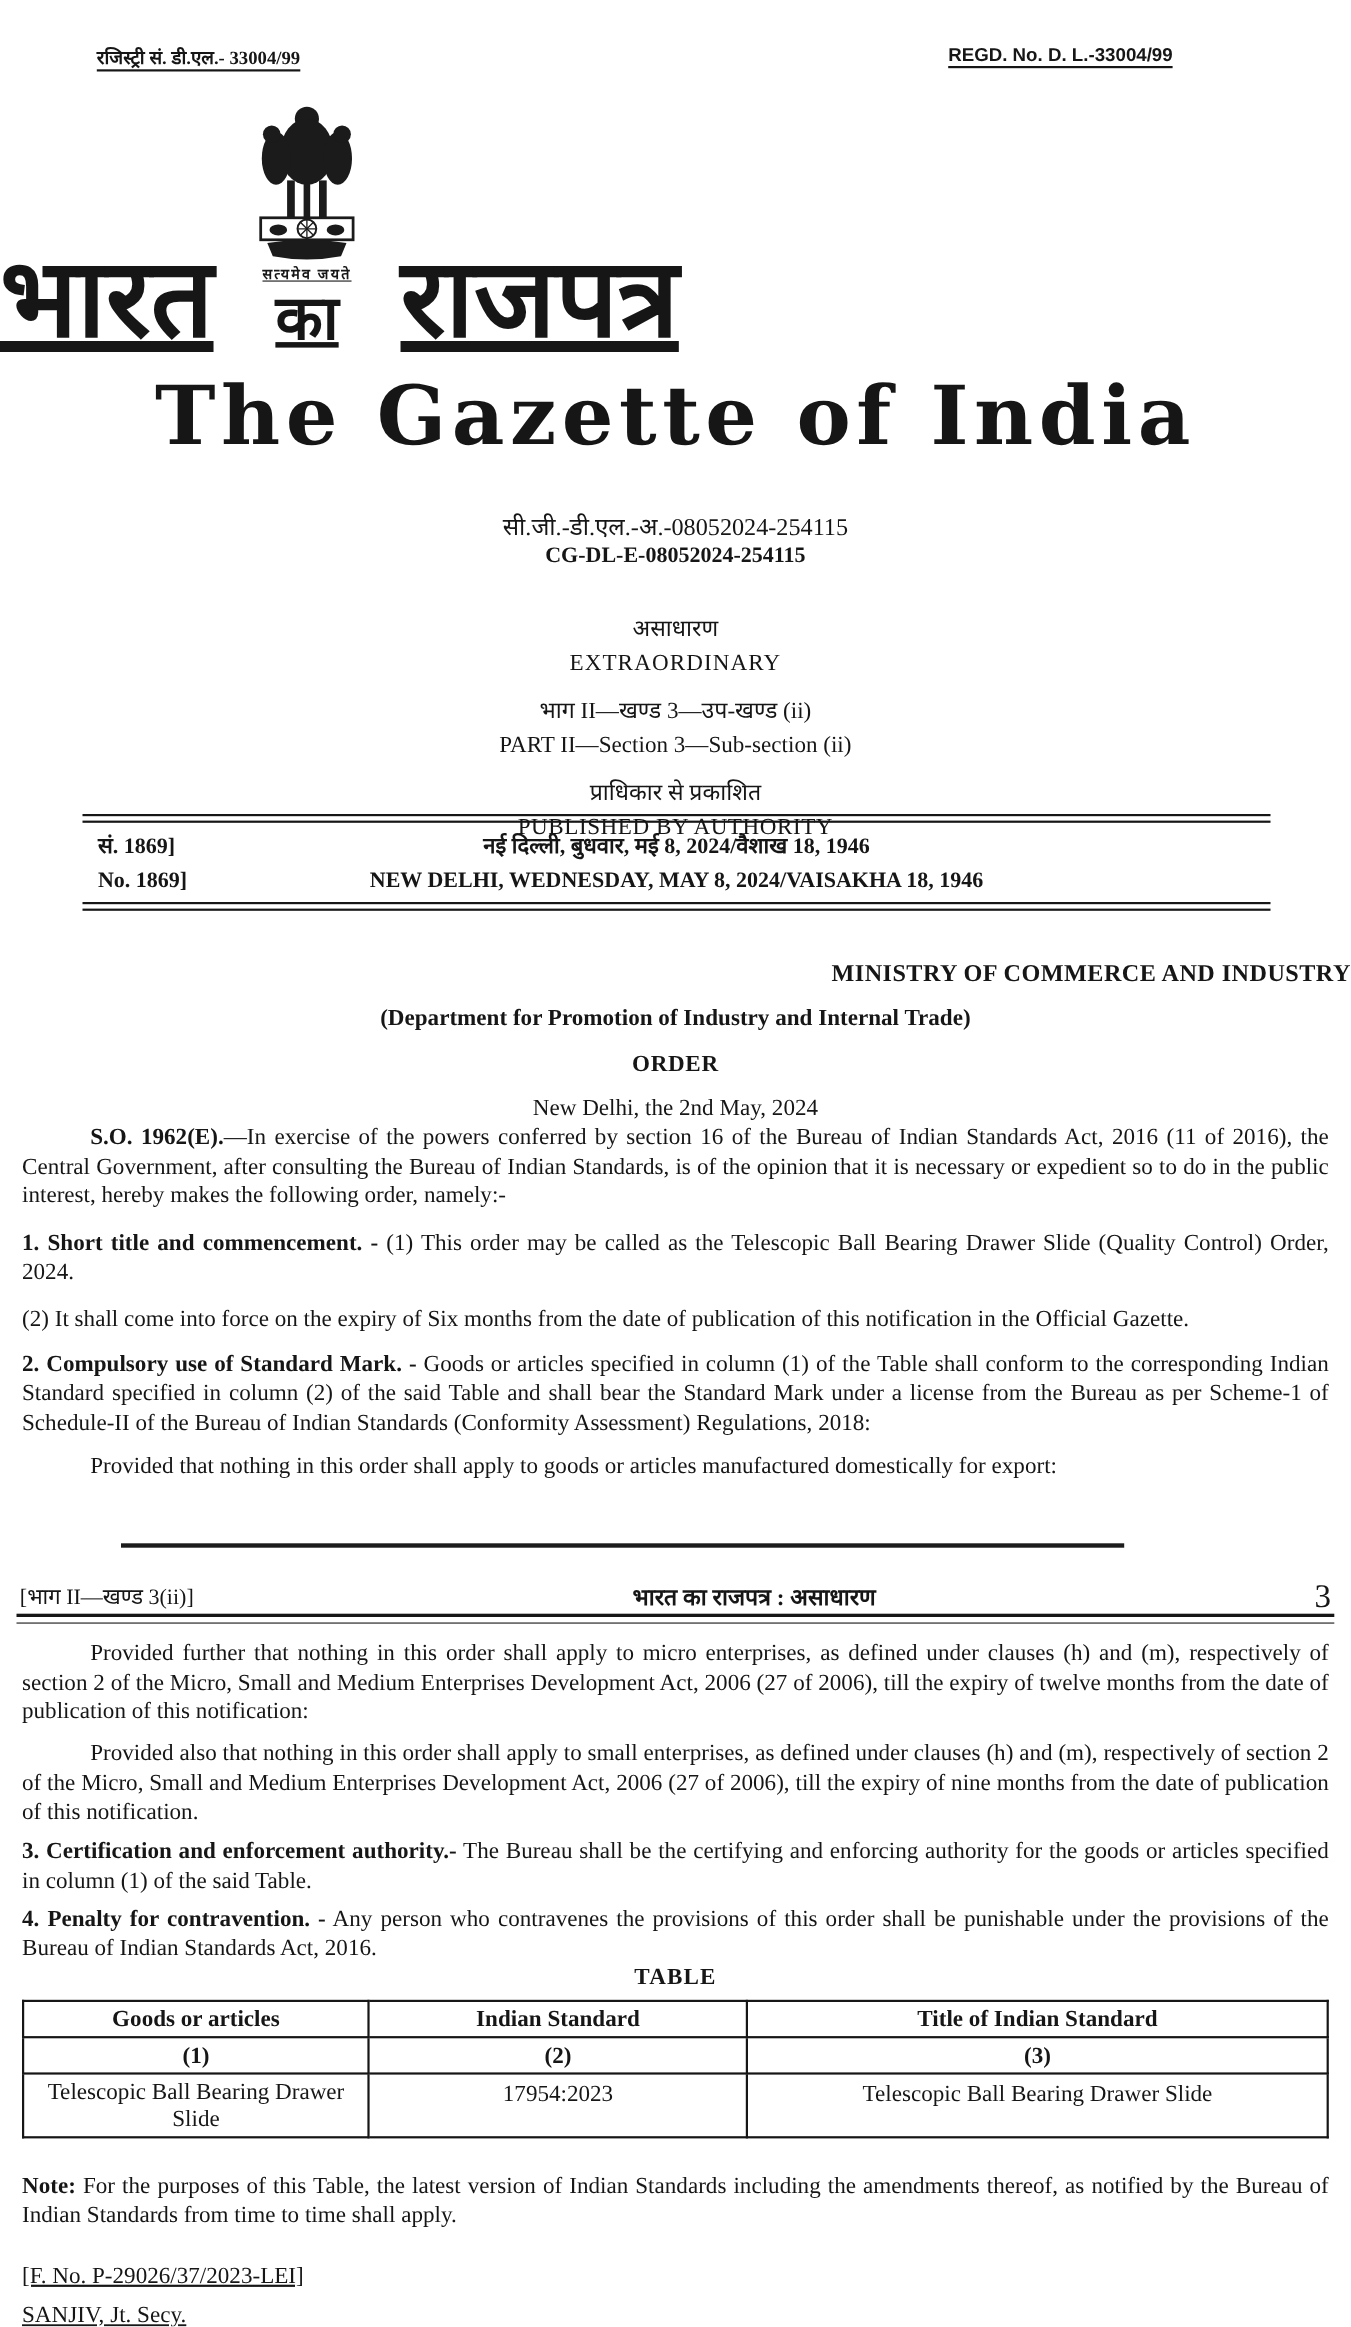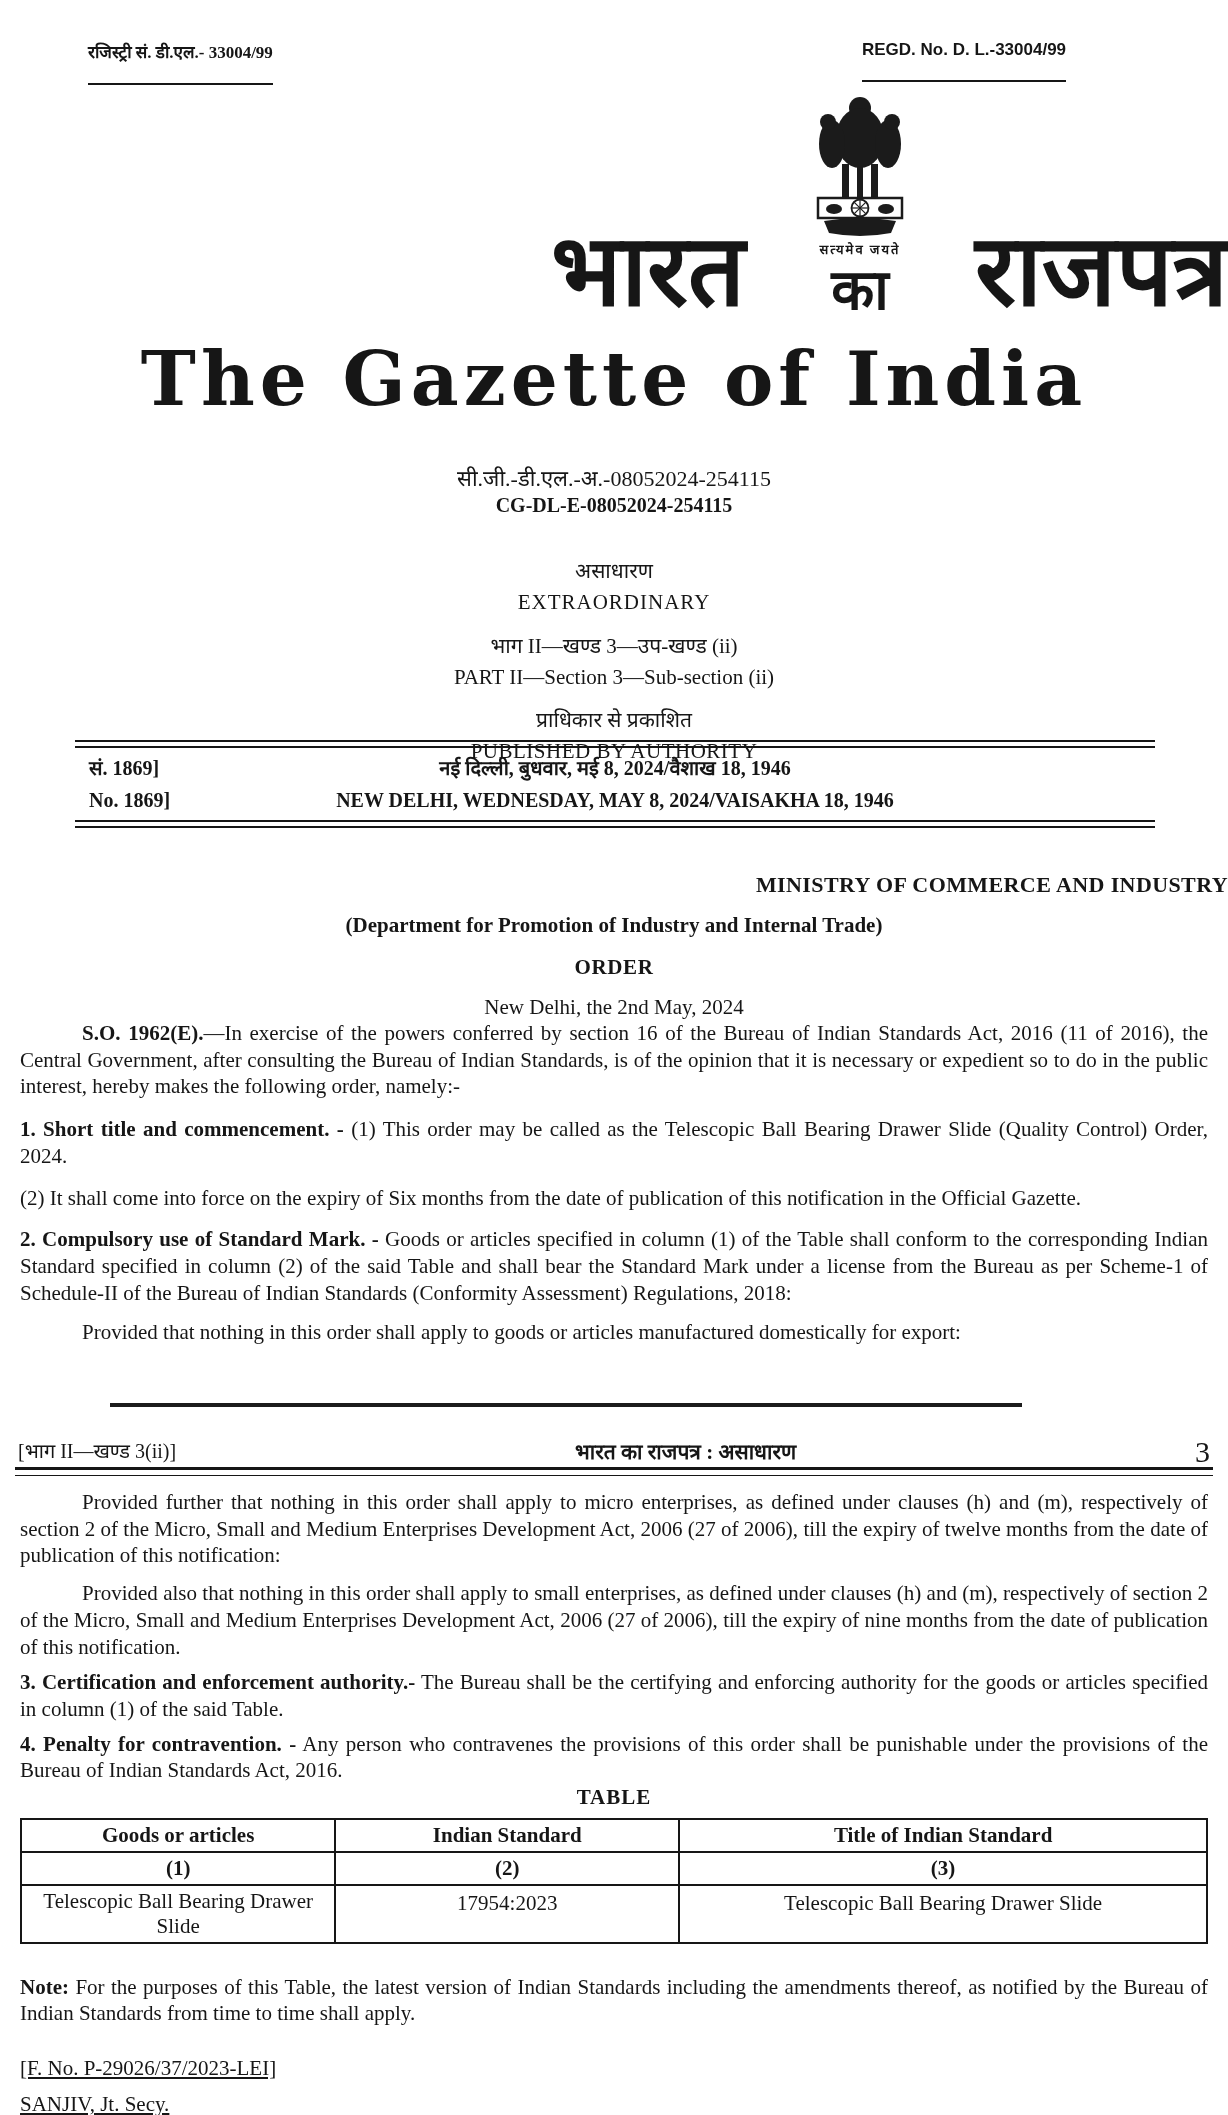--- a/index.html
+++ b/index.html
@@ -2,30 +2,30 @@
 <html><head>
 <meta charset="utf-8">
 <style>
   html,body{margin:0;padding:0;background:#fff;}
   .page{position:relative;width:1228px;height:2115px;background:#fff;color:#161616;
         font-family:"Liberation Serif",serif;overflow:hidden;}
   .abs{position:absolute;}
   .center{text-align:center;}
   .bold{font-weight:normal;}
   .sans{font-family:"Liberation Sans",sans-serif;}
-  .underlined{border-bottom:2px solid #161616;padding-bottom:20px;}
+  .underlined{border-bottom:2px solid #161616;padding-bottom:0;}
 
   
   .reg{font-size:17px;font-weight:bold;}
   .reg-left{left:88px;top:40px;}
   .reg-right{left:862px;top:40px;}
 
   
-  .masthead{top:92px;left:0;width:100%;display:flex;justify-content:flex-end;
-            align-items:flex-end;gap:30px;}
+  .masthead{top:92px;left:0;width:100%;display:flex;justify-content:flex-start;
+            align-items:flex-end;text-decoration:underline;}
   .mast-word{font-size:100px;line-height:.92;font-weight:bold;white-space:nowrap;}
   .mast-mid{display:flex;flex-direction:column;align-items:center;width:170px;}
   .motto{font-size:13px;letter-spacing:2px;margin-top:2px;font-weight:bold;}
   .mast-ka{font-size:56px;font-weight:bold;line-height:1;margin-top:4px;}
   .gazette-en{top:342px;left:0;width:100%;font-size:74px;font-weight:bold;
               letter-spacing:5px;line-height:1;font-family:"DejaVu Serif",serif;}
   .cg-block{top:462px;left:0;width:100%;}
   .cg-hi{font-size:22px;}
   .cg-en{font-size:20px;font-weight:bold;margin-top:2px;}
 

